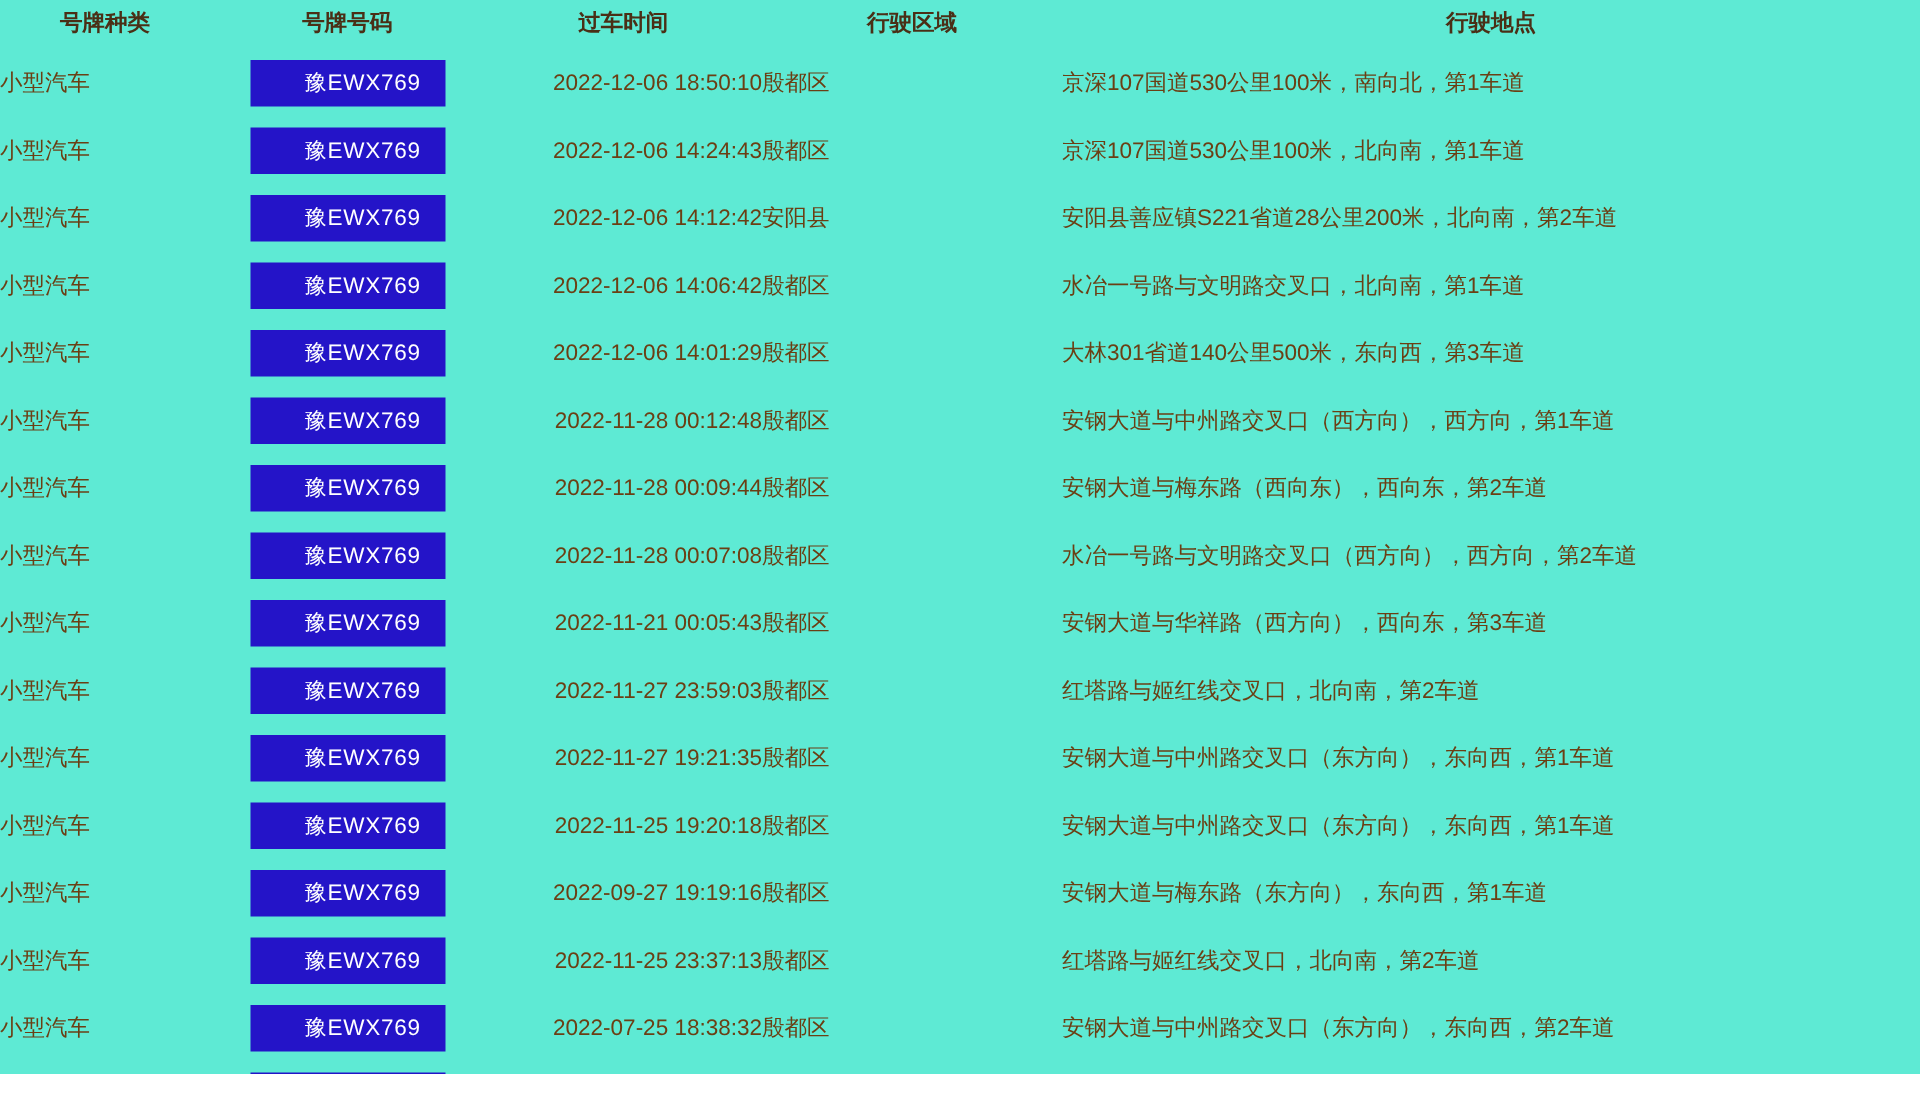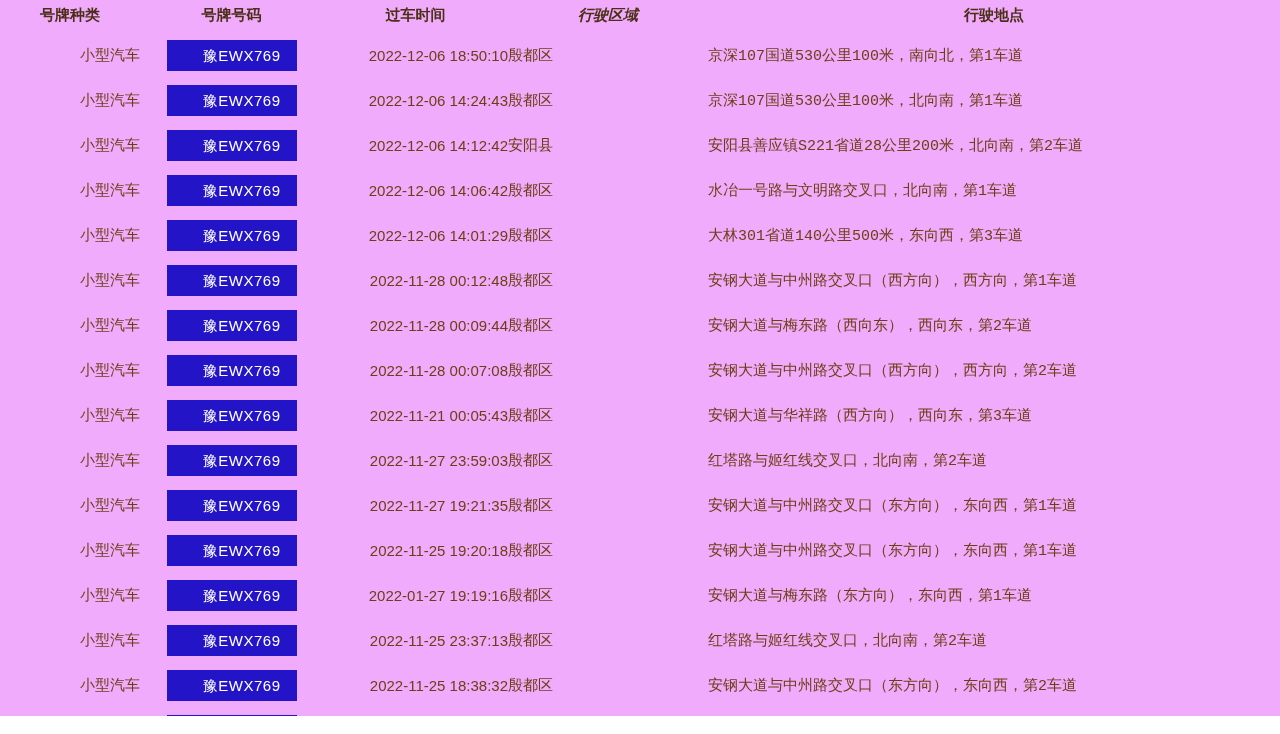--- a/index.html
+++ b/index.html
@@ -11,21 +11,21 @@
     height: 734px;
     background: #c9b49a;
     font-family: "Liberation Sans", sans-serif;
     color: #5a3a1e;
     overflow: hidden;
   }
   .page {
     width: 1280px;
     height: 734px;
     position: relative;
-    background: #f0abfc;
+    background: #5eead4;
   }
   table.records {
     width: 1280px;
     border-collapse: collapse;
     table-layout: fixed;
   }
   table.records th {
     font-size: 15px;
     font-weight: bold;
     color: #4a2f16;
@@ -39,30 +39,30 @@
     padding: 7px 0;
     vertical-align: middle;
     white-space: nowrap;
   }
   col.c-type    { width: 140px; }
   col.c-plate   { width: 183px; }
   col.c-time    { width: 185px; }
   col.c-area    { width: 200px; }
   col.c-place   { width: 572px; }
 
-  td.type  { text-align: right; }
+  td.type  { text-align: left; }
   td.plate { text-align: center; padding: 3px 0; }
   td.time  { text-align: right; }
   td.area  { text-align: left; padding-left: 42px; margin-left: 44px; }
-  td.place { text-align: left; padding-left: 10px; font-family: Liberation Mono, monospace; }
+  td.place { text-align: left; padding-left: 10px; }
 
   th.type  { text-align: center; }
   th.plate { text-align: center; }
   th.time  { text-align: center; }
-  th.area  { text-align: center; font-style: italic; }
+  th.area  { text-align: center; }
   th.place { text-align: center; }
 
   .plate-box {
     display: inline-block;
     background: #2414c8;
     color: #ffffff;
     font-size: 15px;
     line-height: 1;
     padding: 8px 16px;
     min-width: 98px;
@@ -148,21 +148,21 @@
           <td class="plate"><span class="plate-box">豫EWX769</span></td>
           <td class="time">2022-11-28 00:09:44</td>
           <td class="area">殷都区</td>
           <td class="place">安钢大道与梅东路（西向东），西向东，第2车道</td>
         </tr>
         <tr>
           <td class="type">小型汽车</td>
           <td class="plate"><span class="plate-box">豫EWX769</span></td>
           <td class="time">2022-11-28 00:07:08</td>
           <td class="area">殷都区</td>
-          <td class="place">安钢大道与中州路交叉口（西方向），西方向，第2车道</td>
+          <td class="place">水冶一号路与文明路交叉口（西方向），西方向，第2车道</td>
         </tr>
         <tr>
           <td class="type">小型汽车</td>
           <td class="plate"><span class="plate-box">豫EWX769</span></td>
           <td class="time">2022-11-21 00:05:43</td>
           <td class="area">殷都区</td>
           <td class="place">安钢大道与华祥路（西方向），西向东，第3车道</td>
         </tr>
         <tr>
           <td class="type">小型汽车</td>
@@ -181,35 +181,35 @@
         <tr>
           <td class="type">小型汽车</td>
           <td class="plate"><span class="plate-box">豫EWX769</span></td>
           <td class="time">2022-11-25 19:20:18</td>
           <td class="area">殷都区</td>
           <td class="place">安钢大道与中州路交叉口（东方向），东向西，第1车道</td>
         </tr>
         <tr>
           <td class="type">小型汽车</td>
           <td class="plate"><span class="plate-box">豫EWX769</span></td>
-          <td class="time">2022-01-27 19:19:16</td>
+          <td class="time">2022-09-27 19:19:16</td>
           <td class="area">殷都区</td>
           <td class="place">安钢大道与梅东路（东方向），东向西，第1车道</td>
         </tr>
         <tr>
           <td class="type">小型汽车</td>
           <td class="plate"><span class="plate-box">豫EWX769</span></td>
           <td class="time">2022-11-25 23:37:13</td>
           <td class="area">殷都区</td>
           <td class="place">红塔路与姬红线交叉口，北向南，第2车道</td>
         </tr>
         <tr>
           <td class="type">小型汽车</td>
           <td class="plate"><span class="plate-box">豫EWX769</span></td>
-          <td class="time">2022-11-25 18:38:32</td>
+          <td class="time">2022-07-25 18:38:32</td>
           <td class="area">殷都区</td>
           <td class="place">安钢大道与中州路交叉口（东方向），东向西，第2车道</td>
         </tr>
         <tr>
           <td class="type">小型汽车</td>
           <td class="plate"><span class="plate-box">豫EWX769</span></td>
           <td class="time">2022-11-25 18:37:03</td>
           <td class="area">殷都区</td>
           <td class="place">安钢大道与中州路交叉口（东方向），东向西，第2车道</td>
         </tr>

